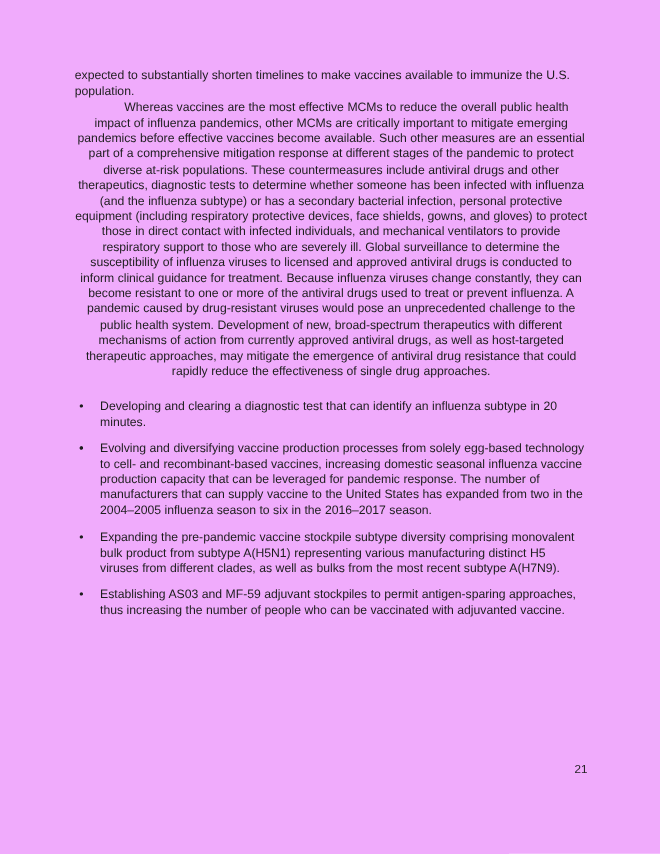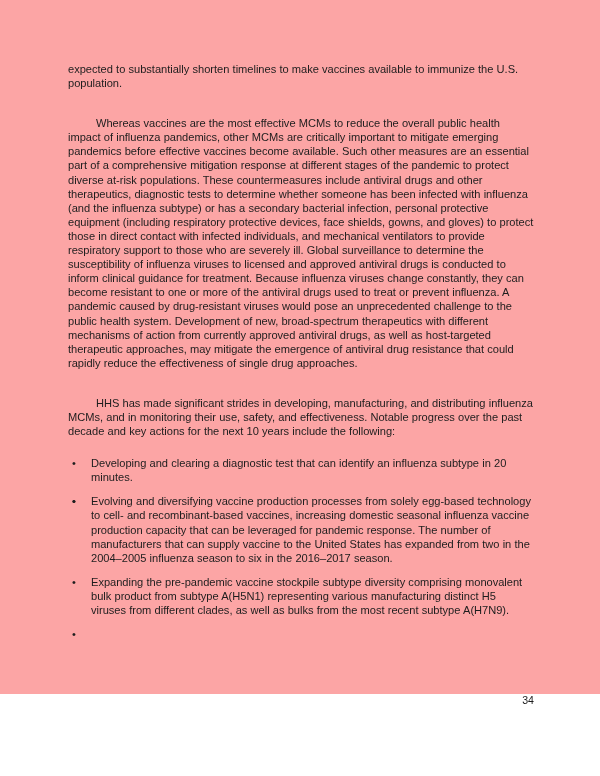--- a/index.html
+++ b/index.html
@@ -12,22 +12,22 @@
     background: #ffffff;
     font-family: "Liberation Sans", sans-serif;
     color: #1a1a1a;
     -webkit-font-smoothing: antialiased;
     overflow: hidden;
   }
 
   .page {
     position: relative;
     width: 600px;
-    height: 694px;
-    background: #fca5a5;
+    height: 776px;
+    background: #f0abfc;
     box-sizing: border-box;
     text-decoration: underline;
   }
 
   .text-block {
     position: absolute;
     left: 68px;
     top: 62px;
     width: 466px;
   }
@@ -40,21 +40,22 @@
     color: #1d1d1d;
     letter-spacing: -0.02px;
     word-spacing: 0.15px;
   }
 
   p.para.indent {
     text-indent: 28px;
   }
 
   p.para + p.para {
-    margin-top: 26px;
+    margin-top: 1px;
+    text-align: center;
   }
 
   ul.bullets {
     list-style: none;
     margin: 0;
     padding: 0;
     margin-top: 18px;
   }
 
   ul.bullets li {
@@ -97,21 +98,20 @@
 <body>
 
 <div class="page">
 
   <div class="text-block">
 
     <p class="para">expected to substantially shorten timelines to make vaccines available to immunize the U.S. population.</p>
 
     <p class="para indent">Whereas vaccines are the most effective MCMs to reduce the overall public health impact of influenza pandemics, other MCMs are critically important to mitigate emerging pandemics before effective vaccines become available. Such other measures are an essential part of a comprehensive mitigation response at different stages of the pandemic to protect diverse at-risk populations. These countermeasures include antiviral drugs and other therapeutics, diagnostic tests to determine whether someone has been infected with influenza (and the influenza subtype) or has a secondary bacterial infection, personal protective equipment (including respiratory protective devices, face shields, gowns, and gloves) to protect those in direct contact with infected individuals, and mechanical ventilators to provide respiratory support to those who are severely ill. Global surveillance to determine the susceptibility of influenza viruses to licensed and approved antiviral drugs is conducted to inform clinical guidance for treatment. Because influenza viruses change constantly, they can become resistant to one or more of the antiviral drugs used to treat or prevent influenza. A pandemic caused by drug-resistant viruses would pose an unprecedented challenge to the public health system. Development of new, broad-spectrum therapeutics with different mechanisms of action from currently approved antiviral drugs, as well as host-targeted therapeutic approaches, may mitigate the emergence of antiviral drug resistance that could rapidly reduce the effectiveness of single drug approaches.</p>
 
-    <p class="para indent">HHS has made significant strides in developing, manufacturing, and distributing influenza MCMs, and in monitoring their use, safety, and effectiveness. Notable progress over the past decade and key actions for the next 10 years include the following:</p>
 
     <ul class="bullets">
 
       <li>
         <span class="bullet-mark">•</span>
         <span>Developing and clearing a diagnostic test that can identify an influenza subtype in 20 minutes.</span>
       </li>
 
       <li>
         <span class="bullet-mark">•</span>
@@ -122,21 +122,22 @@
         <span>Evolving and diversifying vaccine production processes from solely egg-based technology to cell- and recombinant-based vaccines, increasing domestic seasonal influenza vaccine production capacity that can be leveraged for pandemic response. The number of manufacturers that can supply vaccine to the United States has expanded from two in the 2004–2005 influenza season to six in the 2016–2017 season.</span>
       </li>
 
       <li>
         <span class="bullet-mark">•</span>
         <span>Expanding the pre-pandemic vaccine stockpile subtype diversity comprising monovalent bulk product from subtype A(H5N1) representing various manufacturing distinct H5 viruses from different clades, as well as bulks from the most recent subtype A(H7N9).</span>
       </li>
 
       <li>
         <span class="bullet-mark">•</span>
+        <span>Establishing AS03 and MF-59 adjuvant stockpiles to permit antigen-sparing approaches, thus increasing the number of people who can be vaccinated with adjuvanted vaccine.</span>
       </li>
 
     </ul>
 
   </div>
 
-  <div class="page-number">34</div>
+  <div class="page-number">21</div>
 
 </div>
 
 </body></html>

